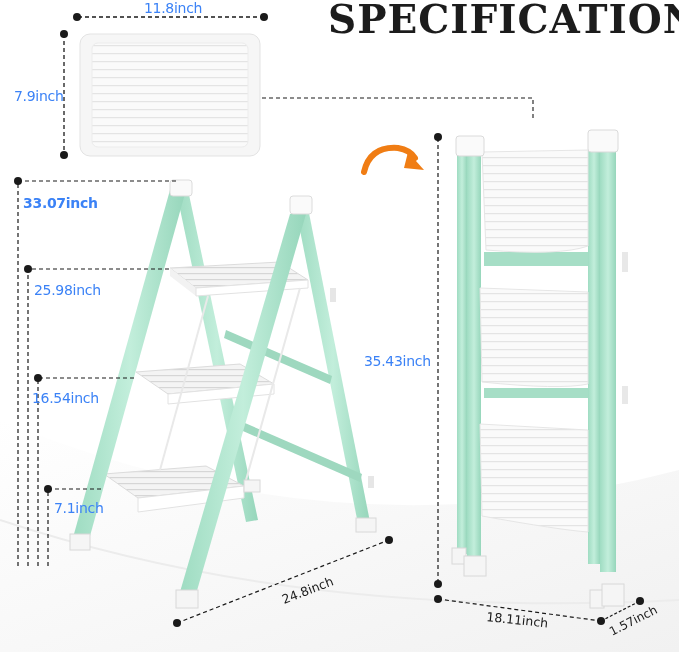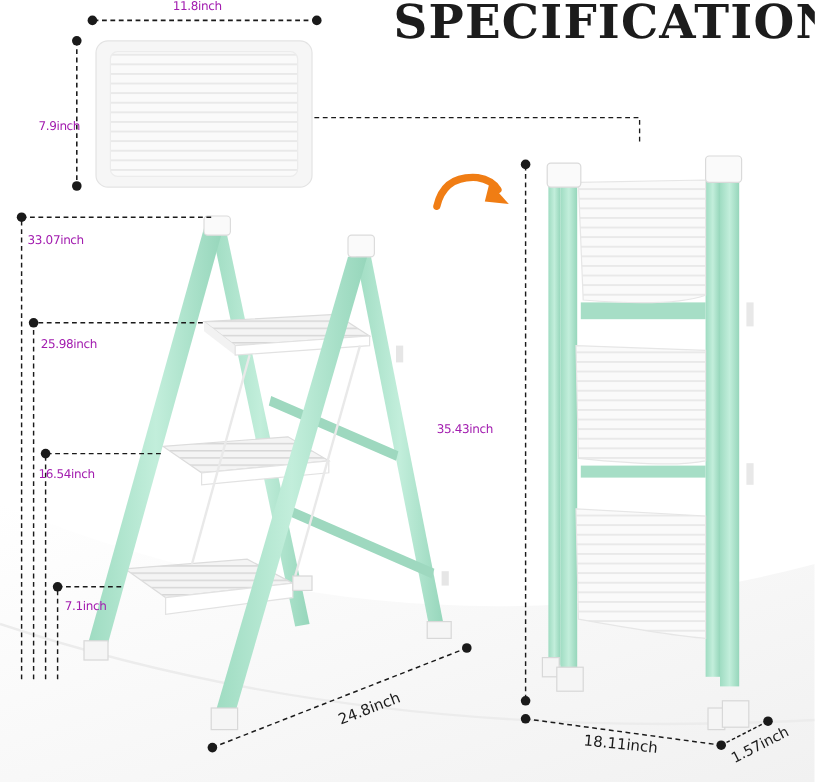--- a/index.html
+++ b/index.html
@@ -9,21 +9,21 @@
     font-family: "DejaVu Sans", sans-serif;
   }
   .stage { position: absolute; left: 0; top: 0; width: 679px; height: 652px; }
   .title {
     position: absolute; left: 328px; top: -4px;
     font-family: "DejaVu Serif", serif; font-weight: bold;
     font-size: 39px; letter-spacing: 1px; color: #1c1c1c;
     white-space: nowrap;
   }
   .lbl {
-    position: absolute; font-size: 10px; color: #a21caf; white-space: nowrap;
+    position: absolute; font-size: 14px; color: #3b82f6; white-space: nowrap;
     font-family: "DejaVu Sans", sans-serif; letter-spacing: -0.3px;
   }
   svg text { font-family: "DejaVu Sans", sans-serif; }
 </style>
 </head>
 <body>
 
 <div class="stage">
 
   <div class="title">SPECIFICATION</div>
@@ -161,21 +161,21 @@
 
     <line x1="601" y1="621" x2="640" y2="601" stroke="#1a1a1a" stroke-width="1.2" stroke-dasharray="3,2"></line>
     <circle cx="640" cy="601" r="4" fill="#1a1a1a"></circle>
 
     <text x="284" y="604" font-size="12.5" fill="#1a1a1a" transform="rotate(-21 284 604)">24.8inch</text>
     <text x="486" y="621" font-size="12.5" fill="#1a1a1a" transform="rotate(6 486 621)">18.11inch</text>
     <text x="612" y="636" font-size="12" fill="#1a1a1a" transform="rotate(-27 612 636)">1.57inch</text>
   </svg>
 
   <div class="lbl" style="left:144px;top:0px;">11.8inch</div>
-  <div class="lbl" style="left:32px;top:88px;margin-top:12px;">7.9inch</div>
+  <div class="lbl" style="left:14px;top:88px;">7.9inch</div>
 
-  <div class="lbl" style="left:23px;top:195px;">33.07inch</div>
+  <div class="lbl" style="left:23px;top:195px;font-weight:bold;">33.07inch</div>
   <div class="lbl" style="left:34px;top:282px;text-align:right;">25.98inch</div>
   <div class="lbl" style="left:32px;top:390px;">16.54inch</div>
   <div class="lbl" style="left:54px;top:500px;">7.1inch</div>
 
   <div class="lbl" style="left:364px;top:353px;">35.43inch</div>
 </div>
 
 </body></html>

